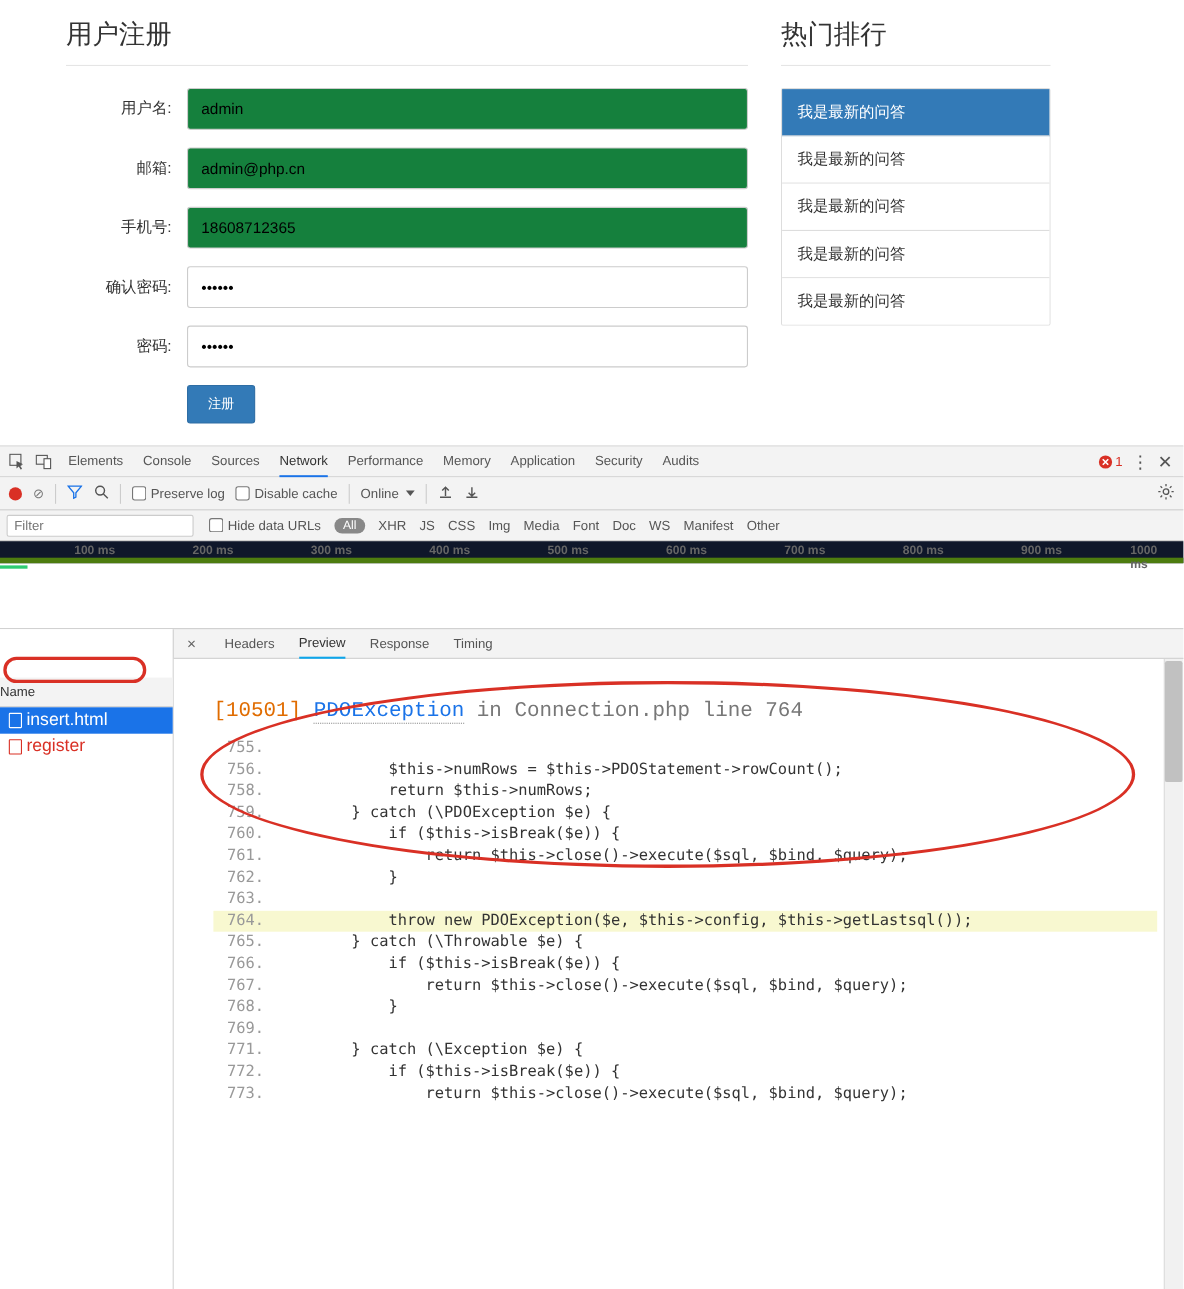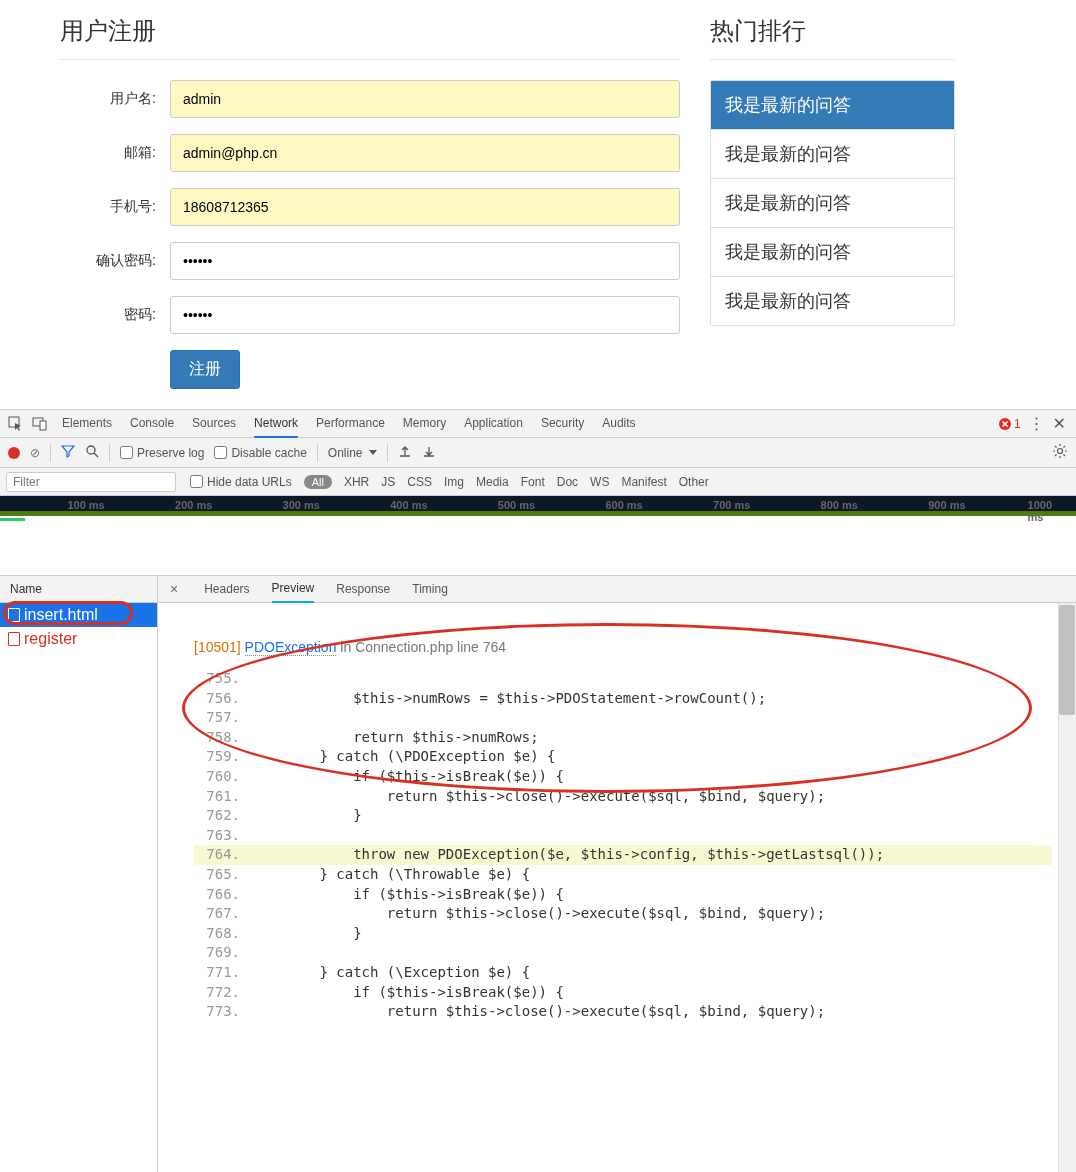--- a/index.html
+++ b/index.html
@@ -7,25 +7,25 @@
   
   .page-top { padding: 15px 60px 20px; display:flex; gap:30px; }
   .form-col { flex:1; max-width:620px; }
   .rank-col { width:245px; }
   
   h2.section-title { font-size: 24px; font-weight: 400; color:#333; padding-bottom:12px; border-bottom:1px solid #e5e5e5; margin-bottom:20px; }
   
   .form-row { display:flex; align-items:center; margin-bottom:16px; }
   .form-row label { width:110px; text-align:right; padding-right:14px; color:#333; }
   .form-row input { flex:1; height:38px; padding:0 12px; border:1px solid #ccc; border-radius:3px; font-size:14px; outline:none; }
-  .form-row input.filled { background:#fef9c3; }
-  .btn-primary { margin-left:110px; background:#337ab7; color:#fff; border:1px solid #2e6da4; padding:8px 18px; border-radius:3px; cursor:pointer; font-size:16px; }
+  .form-row input.filled { background:#15803d; }
+  .btn-primary { margin-left:110px; background:#337ab7; color:#fff; border:1px solid #2e6da4; padding:8px 18px; border-radius:3px; cursor:pointer; font-size:12px; }
   
   .rank-list { border:1px solid #ddd; border-radius:2px; }
-  .rank-item { padding:12px 14px; border-bottom:1px solid #ddd; font-size:18px; }
+  .rank-item { padding:12px 14px; border-bottom:1px solid #ddd; font-size:14px; }
   .rank-item:last-child { border-bottom:none; }
   .rank-item.active { background:#337ab7; color:#fff; }
   .rank-item:not(.active) { background:#fff; color:#333; }
   
   
   .devtools { border-top:1px solid #ccc; font-family: "Segoe UI", Arial, sans-serif; font-size:12px; background:#fff; }
   .dt-toolbar { display:flex; align-items:center; height:28px; border-bottom:1px solid #ccc; padding:0 4px; background:#f3f3f3; }
   .dt-icon { width:24px; height:24px; display:flex; align-items:center; justify-content:center; color:#555; }
   .dt-tabs { display:flex; gap:18px; padding-left:10px; flex:1; }
   .dt-tab { color:#555; padding:6px 0; cursor:pointer; }
@@ -46,42 +46,42 @@
   .dt-filterbar .types { display:flex; align-items:center; gap:12px; margin-left:14px; color:#555; }
   .type-pill { background:#888; color:#fff; border-radius:8px; padding:1px 8px; font-size:11px; }
   
   .timeline-ruler { height:20px; border-bottom:5px solid #4d7c0f; position:relative; background:#0f172a;font-weight:bold; }
   .timeline-ruler .tick { position:absolute; top:3px; font-size:11px; color:#666; transform:translateX(-50%); }
   .timeline-body { height:60px; border-bottom:1px solid #ccc; position:relative; }
   .timeline-body .bar { position:absolute; left:0; top:2px; width:25px; height:3px; background:#2ecc71; }
   
   .dt-split { display:flex; height:612px; }
   .dt-left { width:158px; border-right:1px solid #ccc; background:#fff; }
-  .dt-left-header { height:27px; line-height:27px; padding-left:10px; border-bottom:1px solid #ccc; background:#f3f3f3; }
+  .dt-left-header { height:27px; line-height:27px; padding-left:0; border-bottom:1px solid #ccc; background:#f3f3f3;margin-top:44px; }
   .req-item { display:flex; align-items:center; gap:4px; padding:3px 8px; font-size:16px; cursor:pointer; }
   .req-item .file-icon { width:12px; height:14px; border:1px solid #999; border-radius:1px; }
   .req-item.active { background:#1a73e8; color:#fff; }
   .req-item.active .file-icon { border-color:#fff; }
   .req-item.error { color:#d93025; }
   .req-item.error .file-icon { border-color:#d93025; }
   
   .annot-circle { position:absolute; border:3px solid #d93025; border-radius:50%; pointer-events:none; }
   .annot1 { left:3px; top:25px; width:130px; height:24px; border-radius:12px; }
   
   .dt-right-pane { flex:1; display:flex; flex-direction:column; }
   .detail-tabs { display:flex; align-items:center; height:27px; border-bottom:1px solid #ccc; background:#f3f3f3; gap:22px; padding-left:8px; }
   .detail-tabs .close-x { color:#666; cursor:pointer; padding:0 4px; font-size:14px;}
   .detail-tab { color:#555; height:27px; display:flex; align-items:center; cursor:pointer; }
   .detail-tab.active { color:#333; border-bottom:2px solid #0ea5e9; }
   
   .preview-area { flex:1; background:#fff; overflow:auto; padding:30px 6px 10px 6px; position:relative; }
   .scroll-gutter { position:absolute; right:0; top:0; bottom:0; width:18px; background:#f1f1f1; border-left:1px solid #ddd;}
   .scroll-thumb { position:absolute; right:1px; top:2px; width:16px; height:110px; background:#c1c1c1; border-radius:2px;}
   .err-card { margin:0 18px 10px 30px; background:#fff; position:relative; }
-  .err-header { font-family: Liberation Sans, sans-serif; font-size:14px; padding:6px 0px 8px; }
+  .err-header { font-family: Liberation Mono, monospace; font-size:19px; padding:6px 0px 8px; }
   .err-header .code { color:#e06c00; }
   .err-header .exc { color:#1a73e8; border-bottom:1px dotted #888; }
   .err-header .in { color:#777; }
   .err-msg { font-family: Consolas, monospace; font-size:26px; line-height:1.3; padding:4px 0 14px; color:#333; border-bottom:1px solid #eee; }
   .annot-ellipse { position:absolute; left:-12px; top:-10px; right:20px; height:170px; border:3px solid #d93025; border-radius:50% / 50%; pointer-events:none; }
   
   .code-block { font-family: Consolas, monospace; font-size:14px; line-height:1.4; color:#333; padding:6px 0; }
   .code-line { display:flex; }
   .ln { width:58px; text-align:right; color:#999; padding-right:12px; flex-shrink:0;}
   .code-line.hl { background:#f8f8d0; }
@@ -288,24 +288,20 @@
           <div class="code-block" id="code-block">
               <div class="code-line">
                 <span class="ln">755.</span>
                 <span style="white-space: pre;"></span>
               </div>
               <div class="code-line">
                 <span class="ln">756.</span>
                 <span style="white-space: pre;">            $this-&gt;numRows = $this-&gt;PDOStatement-&gt;rowCount();</span>
               </div>
               <div class="code-line">
-                <span class="ln">757.</span>
-                <span style="white-space: pre;"></span>
-              </div>
-              <div class="code-line">
                 <span class="ln">758.</span>
                 <span style="white-space: pre;">            return $this-&gt;numRows;</span>
               </div>
               <div class="code-line">
                 <span class="ln">759.</span>
                 <span style="white-space: pre;">        } catch (\PDOException $e) {</span>
               </div>
               <div class="code-line">
                 <span class="ln">760.</span>
                 <span style="white-space: pre;">            if ($this-&gt;isBreak($e)) {</span>

